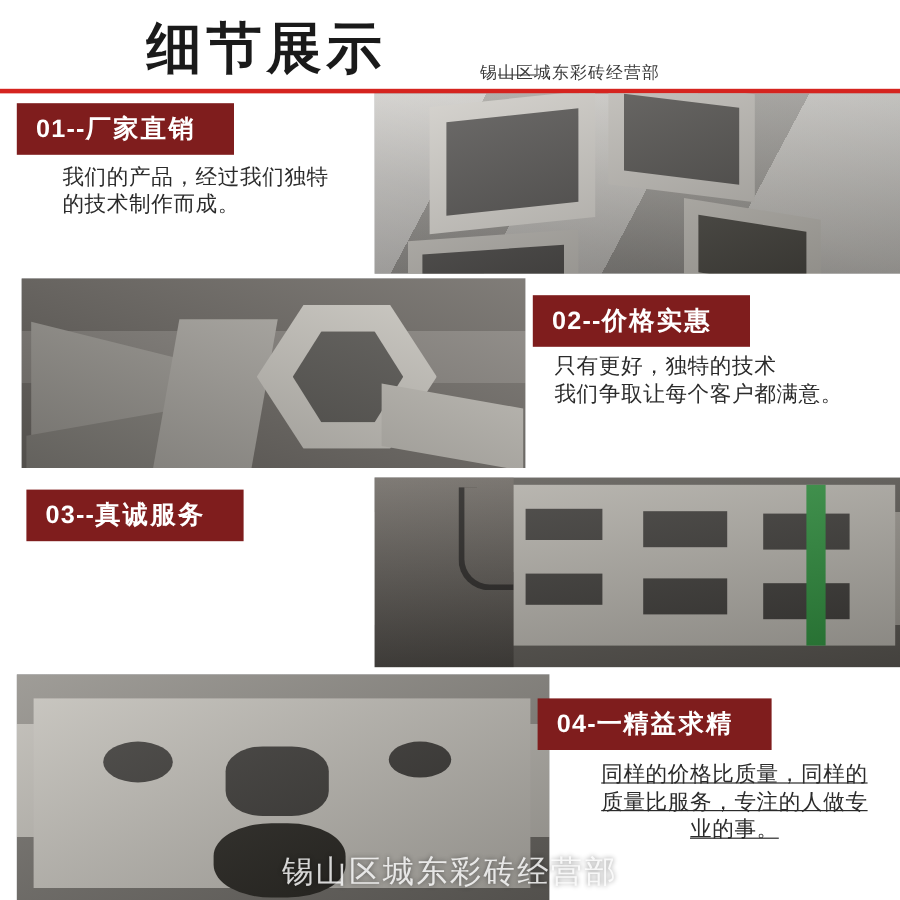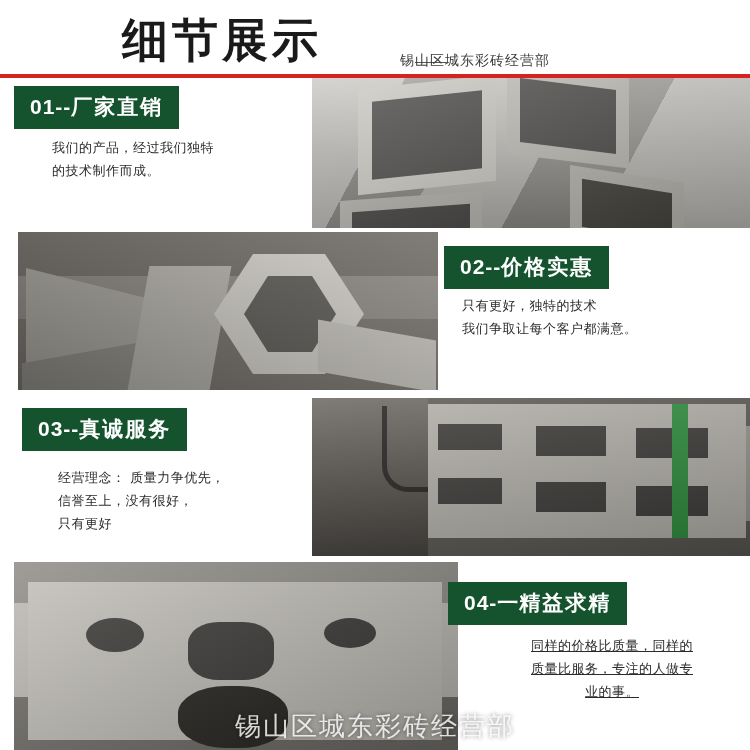--- a/index.html
+++ b/index.html
@@ -54,37 +54,37 @@
   
   .section { position: absolute; }
 
   .text-pane {
     position: absolute;
     background: #ffffff;
   }
 
   .badge {
     position: absolute;
-    background: #14532d;
+    background: #7f1d1d;
     color: #ffffff;
     font-weight: bold;
     font-size: 21px;
     letter-spacing: 2px;
-    padding: 7px 16px 8px 16px;
+    padding: 7px 32px 8px 16px;
     white-space: nowrap;
     font-family: "DejaVu Sans", "Liberation Sans", sans-serif;
   }
   .badge .num {
     font-family: "Liberation Sans", sans-serif;
     letter-spacing: 1px;
   }
 
   .body-text {
     position: absolute;
-    font-size: 13px;
+    font-size: 18px;
     line-height: 23px;
     color: #2b2b2b;
     font-family: "DejaVu Sans", "Liberation Sans", sans-serif;
     white-space: pre-line;
     letter-spacing: 0.5px;
   }
 
   .photo {
     position: absolute;
     overflow: hidden;
@@ -226,23 +226,20 @@
         </div>
         <div class="ground"></div>
         <div class="hose"></div>
         <div class="shade"></div>
       </div>
     </div>
     <div class="text-pane" style="left:0;top:0;width:312px;height:158px;">
       <div class="badge" style="left:22px;top:10px;">
         <span class="num">03--</span><span>真诚服务</span>
       </div>
-      <div class="body-text" style="left:58px;top:68px;width:250px;">经营理念：  质量力争优先，
-信誉至上，没有很好，
-只有更好</div>
     </div>
   </div>
 
   <div class="section" style="left:0;top:562px;width:750px;height:188px;">
     <div class="photo ph4" style="left:14px;top:0;width:444px;height:188px;">
       <div class="inner">
         <div class="face">
           <div class="hole h1"></div>
           <div class="hole h2"></div>
           <div class="hole h3"></div>

